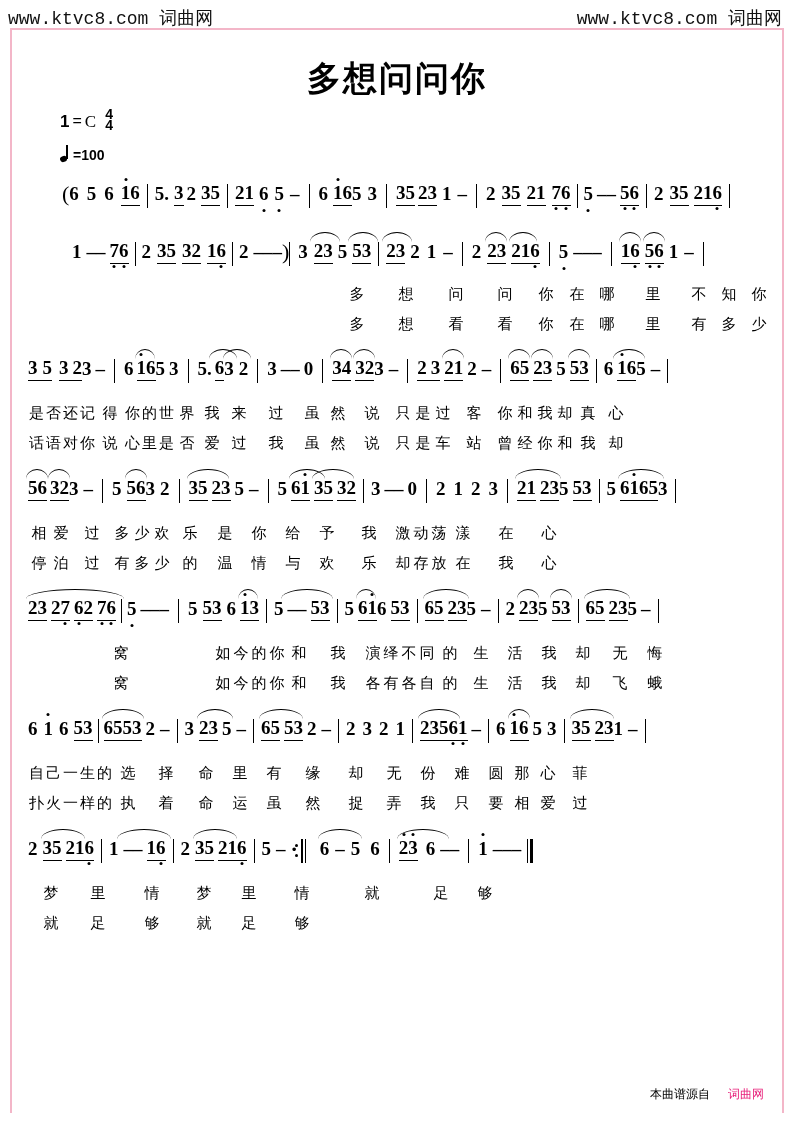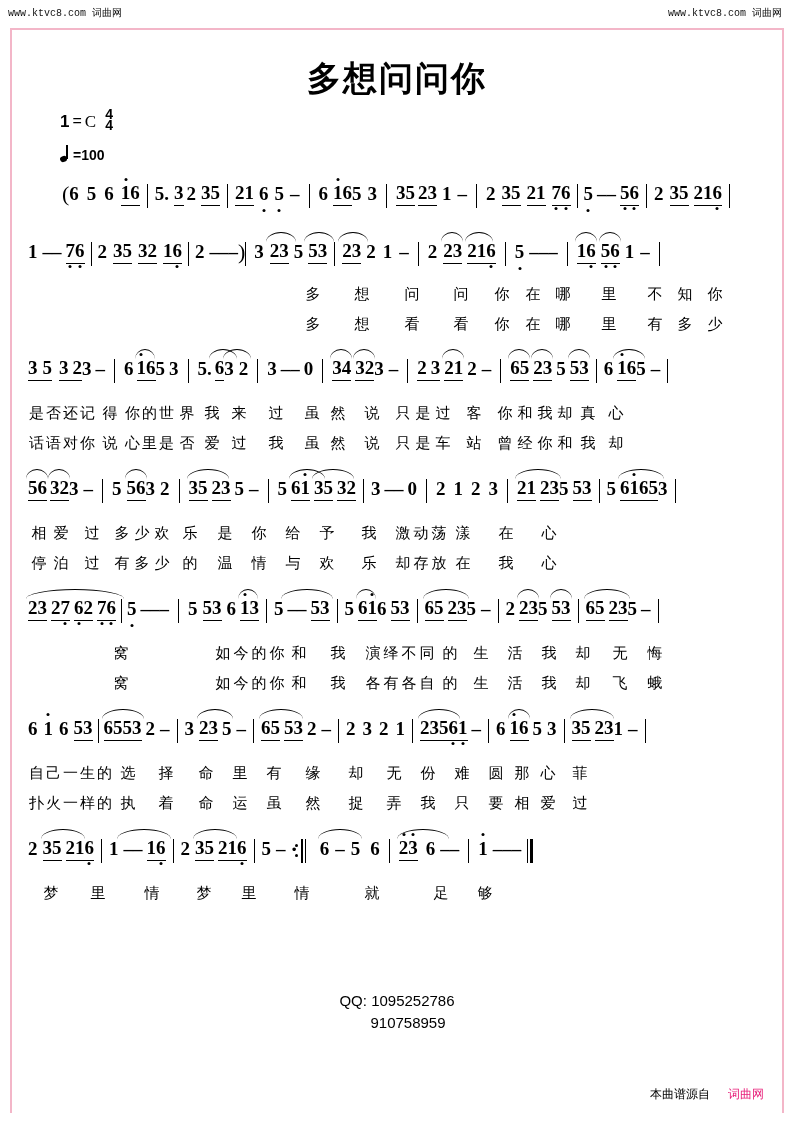--- a/index.html
+++ b/index.html
@@ -9,21 +9,21 @@
     font-family:"Liberation Sans","DejaVu Sans",sans-serif;
     color:#000;
     position:relative;
     overflow:hidden;
   }
   .page{position:relative;width:794px;height:1123px;}
 
   
   .wm{
     position:absolute;top:6px;
-    font-size:10px;color:#111;
+    font-size:18px;color:#111;
     letter-spacing:0px;
     white-space:nowrap;
     font-family:"Liberation Mono","DejaVu Sans Mono",monospace;
   }
   .wm-l{left:8px;}
   .wm-r{right:12px;}
 
   
   .frame{
     position:absolute;
@@ -190,21 +190,21 @@
       <span class="dash">–</span><span class="dash">–</span><span class="sp" style="width:4px"></span>
       <span class="grp"><span class="n" style="position:relative">5<i class="dot-lo"></i></span><span class="n" style="position:relative">6<i class="dot-lo"></i></span></span>
       <span class="sp" style="width:7px"></span><span class="bar"></span><span class="sp" style="width:7px"></span>
       <span class="n">2</span><span class="sp" style="width:6px"></span>
       <span class="grp"><span class="n">3</span><span class="n">5</span></span><span class="sp" style="width:5px"></span>
       <span class="grp"><span class="n">2</span><span class="n">1</span><span class="n" style="position:relative">6<i class="dot-lo"></i></span></span>
       <span class="sp" style="width:7px"></span><span class="bar"></span>
     </div>
   </div>
 
-  <div class="stave" style="top:241px;">
+  <div class="stave" style="top:241px;padding-left:44px;">
     <div class="notes">
       <span class="sp" style="width:28px"></span>
       <span class="n">1</span><span class="sp" style="width:5px"></span>
       <span class="dash">–</span><span class="dash">–</span><span class="sp" style="width:4px"></span>
       <span class="grp"><span class="n" style="position:relative">7<i class="dot-lo"></i></span><span class="n" style="position:relative">6<i class="dot-lo"></i></span></span>
       <span class="sp" style="width:6px"></span><span class="bar"></span><span class="sp" style="width:6px"></span>
       <span class="n">2</span><span class="sp" style="width:6px"></span>
       <span class="grp"><span class="n">3</span><span class="n">5</span></span><span class="sp" style="width:6px"></span>
       <span class="grp"><span class="n">3</span><span class="n">2</span></span><span class="sp" style="width:6px"></span>
       <span class="grp"><span class="n">1</span><span class="n" style="position:relative">6<i class="dot-lo"></i></span></span>
@@ -440,29 +440,23 @@
       <span class="sp" style="width:9px"></span><span class="bar"></span><span class="sp" style="width:9px"></span>
       <span class="grp" style="position:relative"><i class="tie" style="left:-2px;width:52px"></i><span class="n" style="position:relative">2<i class="dot-hi"></i></span><span class="n" style="position:relative">3<i class="dot-hi"></i></span></span><span class="sp" style="width:8px"></span>
       <span class="n">6</span><span class="sp" style="width:5px"></span>
       <span class="dash">–</span><span class="dash">–</span>
       <span class="sp" style="width:9px"></span><span class="bar"></span><span class="sp" style="width:9px"></span>
       <span class="n" style="position:relative">1<i class="dot-hi"></i></span><span class="sp" style="width:5px"></span>
       <span class="dash">–</span><span class="dash">–</span><span class="dash">–</span>
       <span class="sp" style="width:6px"></span><span class="endbar"></span>
     </div>
     <div class="lyr" style="margin-top:4px;padding-left:28px;"><span class="w" style="width: 46px;">梦</span><span class="w" style="width: 48px;">里</span><span class="w" style="width: 60px;">情</span><span class="w" style="width: 44px;">梦</span><span class="w" style="width: 46px;">里</span><span class="w" style="width: 60px;">情</span><span class="w" style="width: 80px;">就</span><span class="w" style="width: 58px;">足</span><span class="w" style="width: 30px;">够</span></div>
+    <div class="lyr" style="padding-left:28px;"><span class="w" style="width: 46px;">就</span><span class="w" style="width: 48px;">足</span><span class="w" style="width: 60px;">够</span><span class="w" style="width: 44px;">就</span><span class="w" style="width: 46px;">足</span><span class="w" style="width: 60px;">够</span></div>
   </div>
 
   <div class="qq">
-    <div>
-      <span>QQ:</span>
-      <span>1095252786</span>
-    </div>
-    <div style="padding-left:22px;">
-      <span>910758959</span>
-    </div>
   </div>
 
   <div class="source">
     <span>本曲谱源自</span><span class="sname">词曲网</span>
   </div>
 
 </div>
 
 </body></html>

